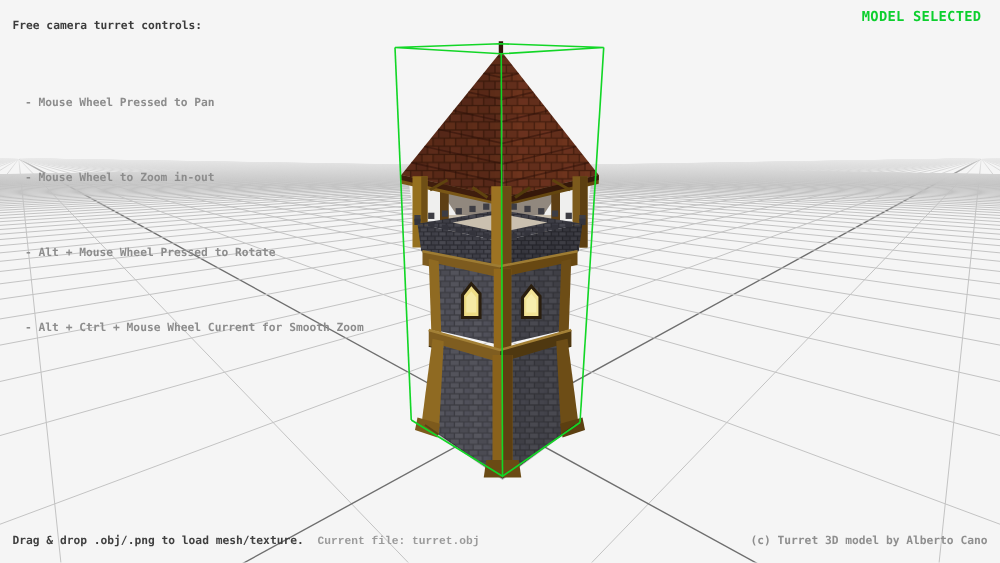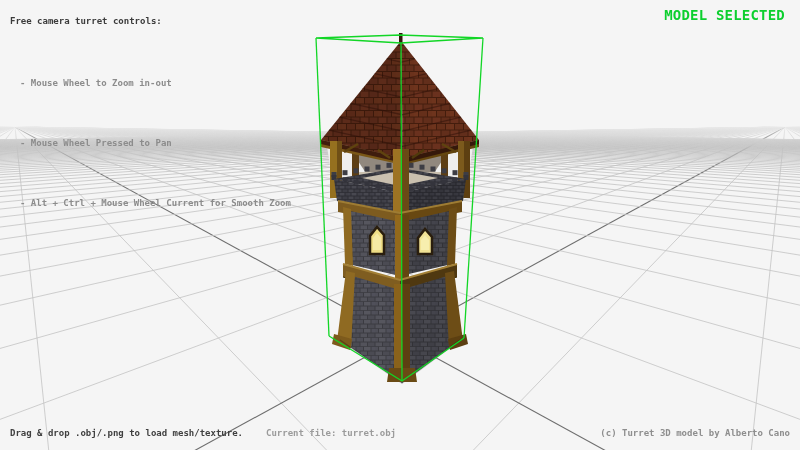--- a/index.html
+++ b/index.html
@@ -6,23 +6,23 @@
   body{
     width:800px;height:450px;overflow:hidden;position:relative;
     background:#f5f5f5;
     font-family:"DejaVu Sans Mono","Liberation Mono",monospace;
     -webkit-font-smoothing:none;
   }
   #viewport{position:absolute;left:0;top:0;width:800px;height:450px;}
   .overlay{position:absolute;white-space:pre;font-weight:700;}
   .help-title{left:10px;top:16px;font-size:9px;color:#3c3c3c;}
   .help-list{left:20px;top:33px;font-size:9px;color:#8c8c8c;line-height:20px;}
-  .status{right:15px;top:7px;font-size:14px;letter-spacing:.2px;color:#0ccf2e;}
+  .status{right:15px;top:7px;font-size:11px;letter-spacing:.2px;color:#0ccf2e;}
   .footer-left{left:10px;top:428px;font-size:9px;color:#3f3f3f;}
-  .footer-left .file{color:#9b9b9b;margin-left:23px;}
+  .footer-left .file{color:#9b9b9b;margin-left:11px;font-family:Liberation Mono, monospace;}
   .footer-right{right:10px;top:428px;font-size:9px;color:#8e8e8e;text-align:center;}
 </style>
 </head>
 <body>
 
 <svg id="viewport" viewBox="0 0 800 450" xmlns="http://www.w3.org/2000/svg">
   <defs>
     <pattern id="pShingle" width="18" height="13" patternUnits="userSpaceOnUse">
       <rect width="18" height="13" fill="#471f0e"></rect>
       <rect x="0.5" y="0.5" width="8" height="5.5" fill="#6f3420"></rect>
@@ -481,19 +481,20 @@
     <polygon points="316,38 400,35 483,38 401,43"></polygon>
     <line x1="316" y1="38" x2="329" y2="336"></line>
     <line x1="483" y1="38" x2="464" y2="338"></line>
     <line x1="401" y1="43" x2="402" y2="381"></line>
     <polyline points="329,336 402,381 464,338"></polyline>
   </g>
 </svg>
 
 <div class="overlay help-title">Free camera turret controls:</div>
 <div class="overlay help-list">
+  <div>- Mouse Wheel Pressed to Pan</div>
   <div>- Mouse Wheel to Zoom in-out</div>
-  <div>- Mouse Wheel Pressed to Pan</div>
+  <div>- Alt + Mouse Wheel Pressed to Rotate</div>
   <div>- Alt + Ctrl + Mouse Wheel Current for Smooth Zoom</div>
 </div>
 <div class="overlay status">MODEL SELECTED</div>
 <div class="overlay footer-left"><span>Drag &amp; drop .obj/.png to load mesh/texture.</span><span class="file">Current file: turret.obj</span></div>
 <div class="overlay footer-right">(c) Turret 3D model by Alberto Cano</div>
 
 </body></html>

